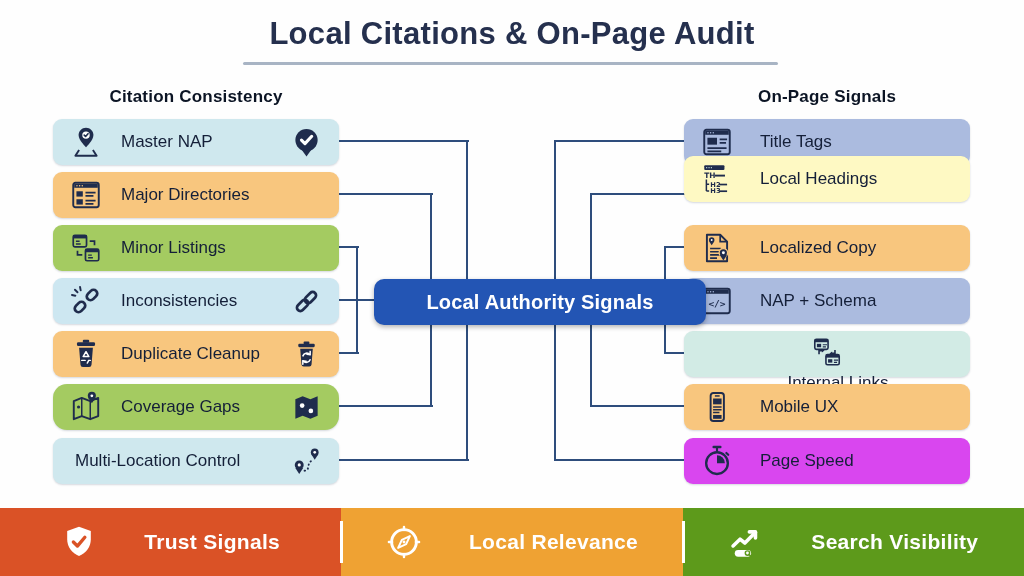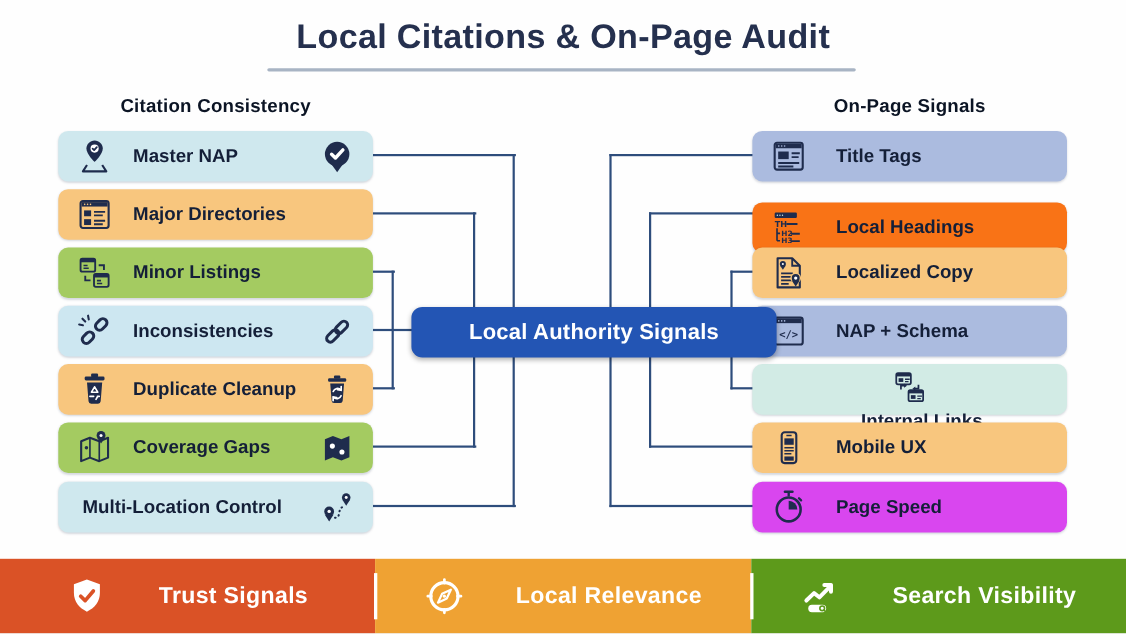--- a/index.html
+++ b/index.html
@@ -26,21 +26,21 @@
   .line{position:absolute;background:var(--connector,#2e4d7c);}
   .row{
     position:absolute;width:286px;height:46px;border-radius:9px;
     display:flex;align-items:center;padding:0 12px;box-sizing:border-box;
     box-shadow:0 1px 2px rgba(30,44,77,.18);
   }
   .row .ic{width:42px;flex:0 0 42px;display:flex;align-items:center;justify-content:center;}
   .row .ic svg{width:34px;height:34px;display:block;}
   .row .ic.right{margin-left:auto;}
   .row .ic.right svg{width:31px;height:31px;}
-  .row .label{font-size:17px;font-weight:700;color:#141f38;margin-left:14px;white-space:nowrap;}
+  .row .label{font-size:17px;font-weight:400;color:#141f38;margin-left:14px;white-space:nowrap;}
   .row.no-left-icon .label{margin-left:10px;}
   .row.right-side .label{margin-left:22px;}
   .center-node{
     position:absolute;left:374px;top:279px;width:332px;height:46px;border-radius:10px;
     display:flex;align-items:center;justify-content:center;
     color:#fff;font-size:20px;font-weight:700;letter-spacing:.2px;
     box-shadow:0 2px 5px rgba(0,0,0,.3);
   }
   .footer{position:absolute;left:0;bottom:0;width:1024px;height:68px;display:flex;}
   .seg{flex:1;display:flex;align-items:center;justify-content:center;gap:15px;position:relative;}
@@ -170,21 +170,21 @@
    <path d="M9.5 10h13l-1.3 16.2a2.3 2.3 0 0 1-2.3 2.1h-5.8a2.3 2.3 0 0 1-2.3-2.1z" fill="#1f2c4d"></path>
    <g fill="none" stroke="#fff" stroke-width="1.6" stroke-linecap="round">
      <path d="M12.3 17.4a4.3 4.3 0 0 1 7.2-1.4"></path>
               <path d="M19.8 12.8l-.1 3.4-3.3-.5"></path>
      <path d="M19.7 21.4a4.3 4.3 0 0 1-7.2 1.4"></path>
               <path d="M12.2 26l.1-3.4 3.3.5"></path>
    </g>
           </svg>
         </span>
       </div>
-      <div class="row" style="left: 53px; top: 384px; background: rgb(164, 203, 97);">
+      <div class="row" style="left: 53px; top: 384px; background: rgb(164, 203, 97); border-radius: 14px;">
         <span class="ic">
           <svg viewBox="0 0 32 32" xmlns="http://www.w3.org/2000/svg">
             <path d="M4.5 10.5l7.5-3 8 3 7.5-3v17l-7.5 3-8-3-7.5 3z" fill="none" stroke="#1f2c4d" stroke-width="1.8" stroke-linejoin="round"></path>
    <path d="M12 7.7v16.8M20 10.7v16.8" stroke="#1f2c4d" stroke-width="1.4"></path>
    <circle cx="9" cy="16" r="1.5" fill="#1f2c4d"></circle>
    <circle cx="21.5" cy="5.5" r="3.8" fill="#1f2c4d"></circle>
    <path d="M21.5 12.5l-3.2-4.8h6.4z" fill="#1f2c4d"></path>
    <circle cx="21.5" cy="5.5" r="1.3" fill="#fff"></circle>
           </svg>
         </span>
@@ -220,21 +220,21 @@
    <rect x="4.9" y="5.4" width="22.2" height="3.8" fill="#1f2c4d"></rect>
    <circle cx="7.5" cy="7.3" r=".7" fill="#abbbdf"></circle>
             <circle cx="10" cy="7.3" r=".7" fill="#abbbdf"></circle>
             <circle cx="12.5" cy="7.3" r=".7" fill="#abbbdf"></circle>
    <rect x="7" y="12" width="9" height="6.5" fill="#1f2c4d"></rect>
    <path d="M18.5 13.5h7M18.5 16.8h6M7 21.8h18M7 24.8h13" stroke="#1f2c4d" stroke-width="1.6"></path>
           </svg>
         </span>
         <span class="label">Title Tags</span>
       </div>
-      <div class="row right-side" style="left: 684px; top: 184px; background: #f97316;">
+      <div class="row right-side" style="left: 684px; top: 156px; background: #fef9c3;">
         <span class="ic">
           <svg viewBox="0 0 32 32" xmlns="http://www.w3.org/2000/svg">
             <rect x="4" y="3" width="19" height="4.6" rx="1" fill="#1f2c4d"></rect>
    <circle cx="6.3" cy="5.3" r=".6" fill="#d2ebe5"></circle>
             <circle cx="8.5" cy="5.3" r=".6" fill="#d2ebe5"></circle>
             <circle cx="10.7" cy="5.3" r=".6" fill="#d2ebe5"></circle>
    <text x="4" y="15" font-size="7" font-weight="bold" fill="#1f2c4d" font-family="DejaVu Sans,sans-serif">TH</text>
    <path d="M14 12.8h9.5" stroke="#1f2c4d" stroke-width="1.8"></path>
    <path d="M6 16.5v10.7M6 20.9h2.6M6 27.2h2.6" fill="none" stroke="#1f2c4d" stroke-width="1.4"></path>
    <text x="9.7" y="23.2" font-size="6.3" font-weight="bold" fill="#1f2c4d" font-family="DejaVu Sans,sans-serif">H2</text>

